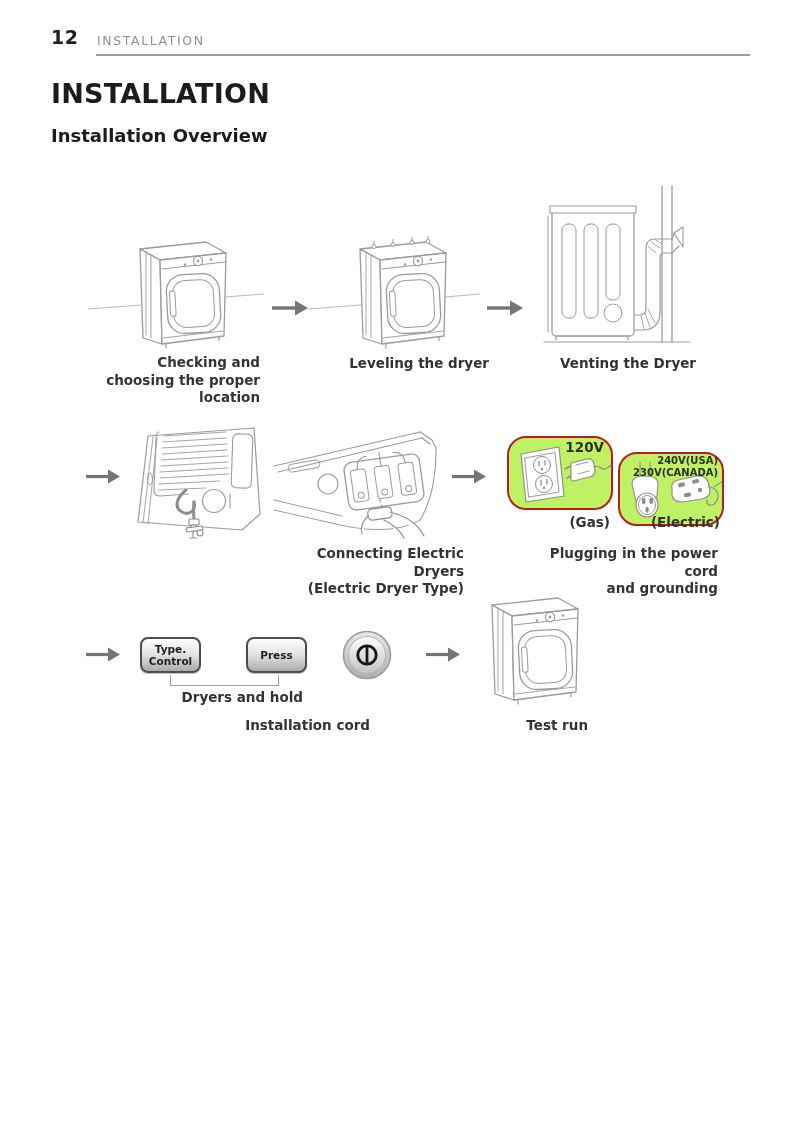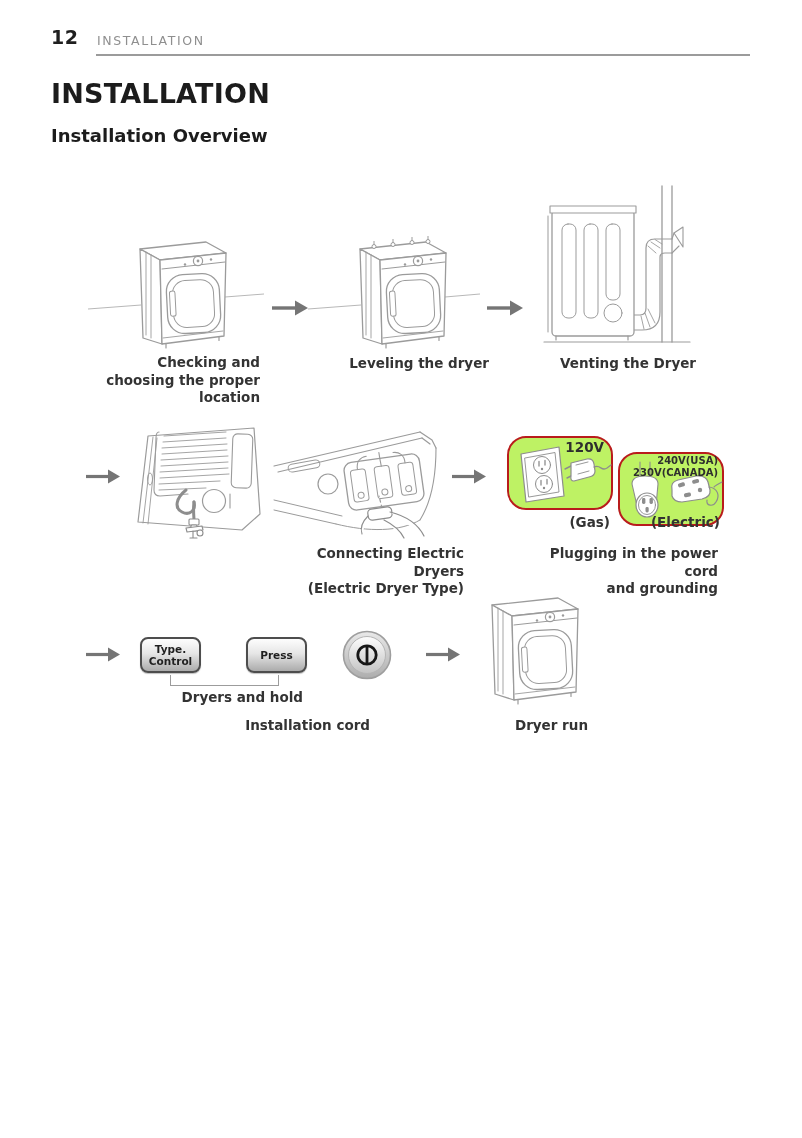--- a/index.html
+++ b/index.html
@@ -289,15 +289,15 @@
 
   <svg class="abs" style="left:426px;top:646px" width="34" height="17" viewBox="0 0 34 17">
     <line x1="0" y1="8.5" x2="23" y2="8.5" stroke="#757575" stroke-width="3.2"></line>
     <polygon points="22,1.5 34,8.5 22,15.5" fill="#757575"></polygon>
   </svg>
 
   <svg class="abs" style="left:440px;top:588px" width="176" height="122" viewBox="0 0 176 122">
     <use href="#dryerFront"></use>
   </svg>
 
-  <div class="abs caption" style="left:468px;top:717px;width:120px">Dryer run</div>
+  <div class="abs caption" style="left:468px;top:717px;width:120px">Test run</div>
 
 </div>
 
 </body></html>

